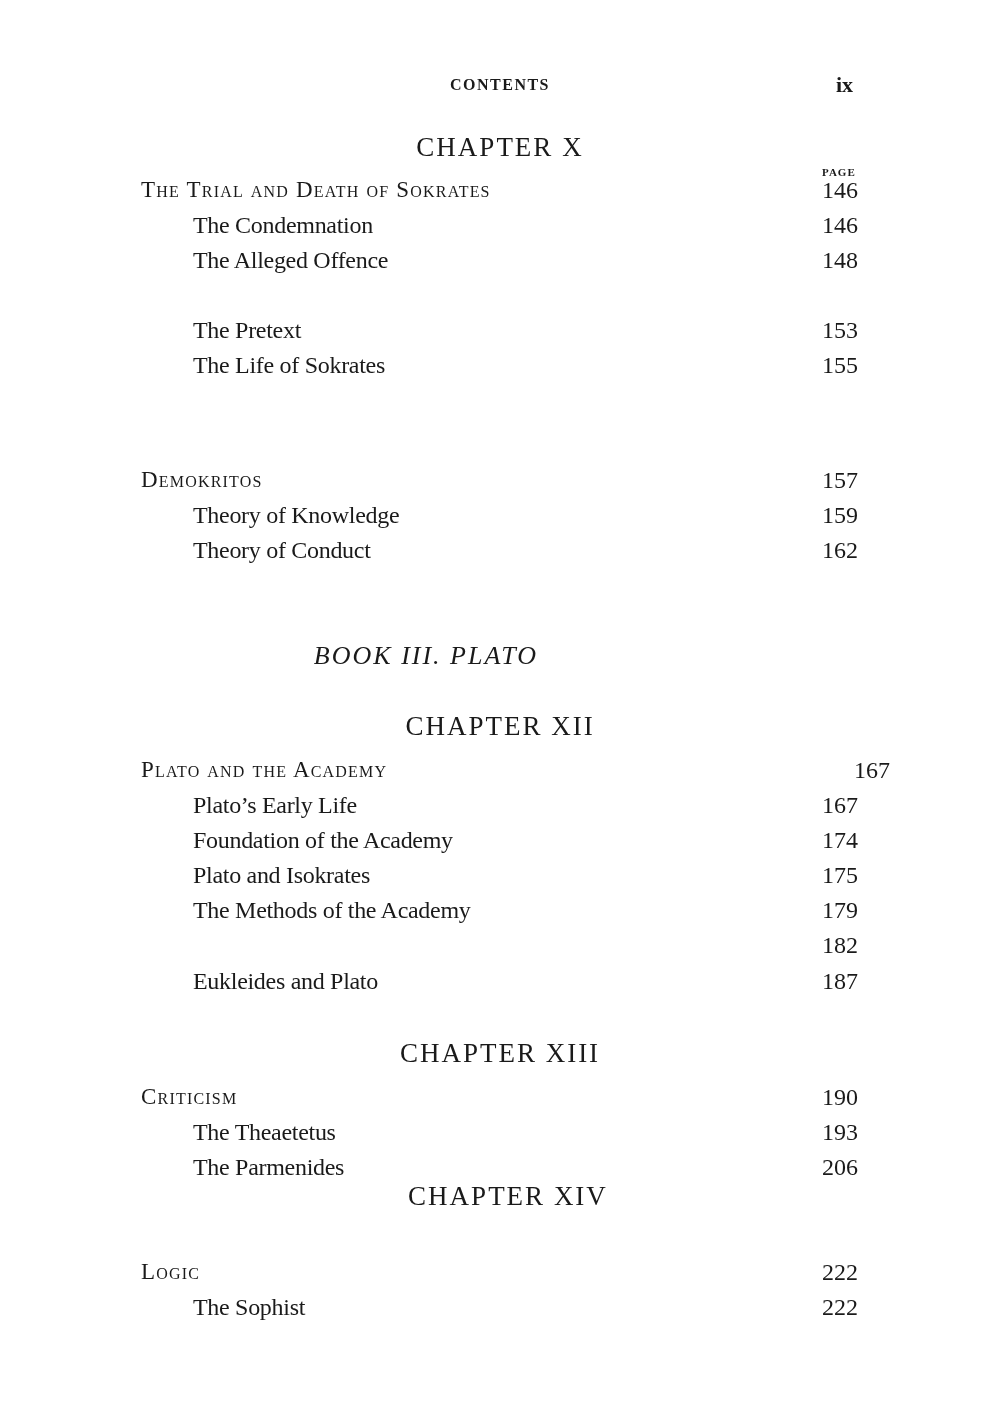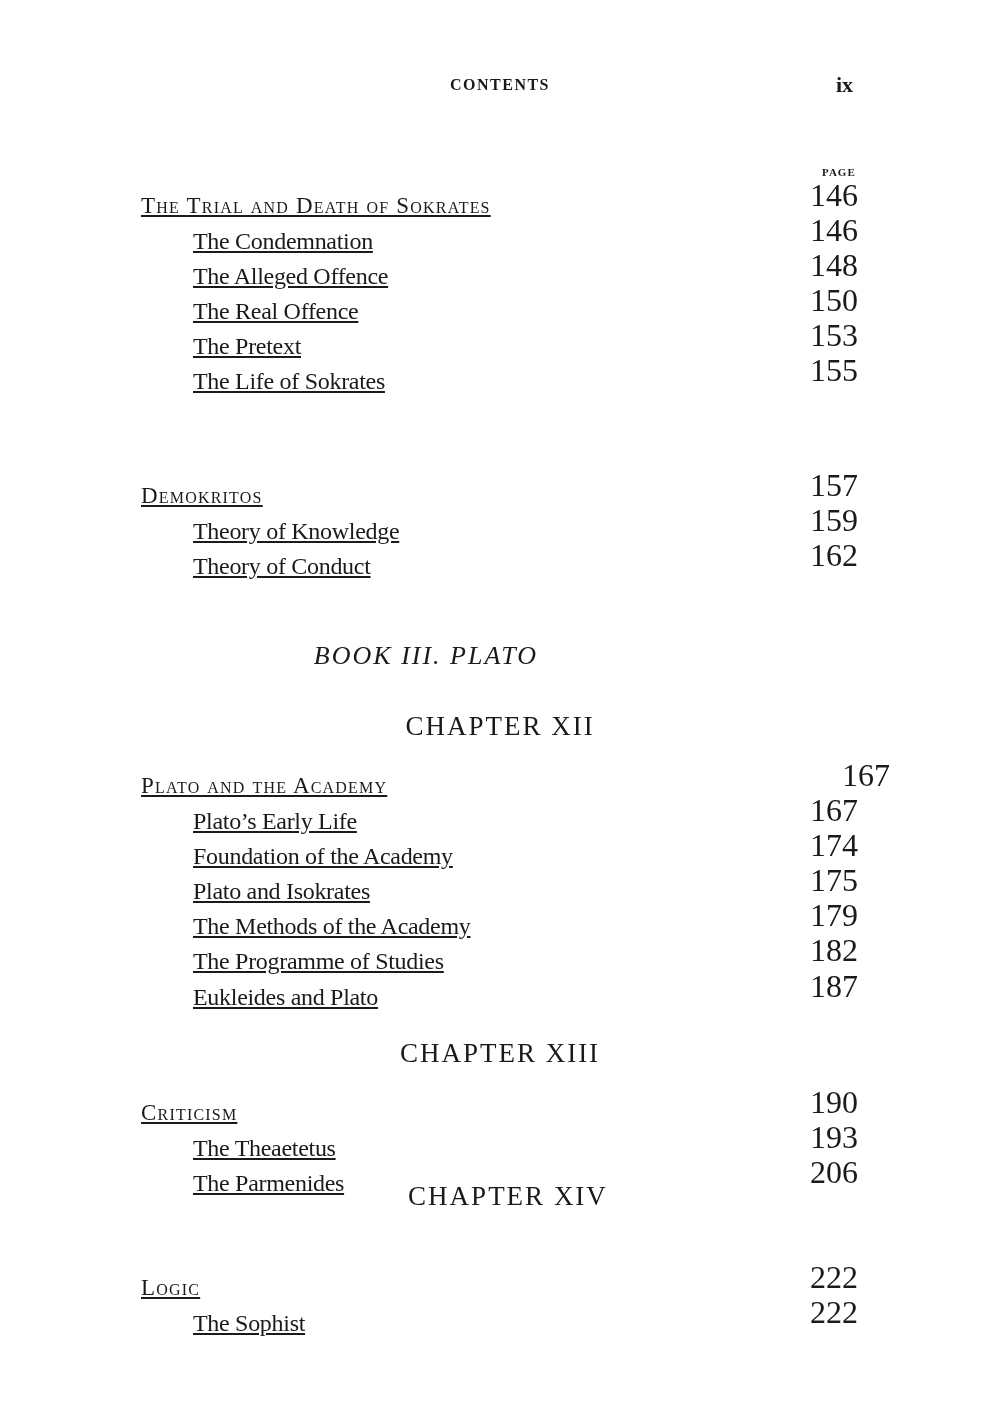--- a/index.html
+++ b/index.html
@@ -70,71 +70,67 @@
       font-weight: bold;
     }
     .entry {
       position: absolute;
       left: 0;
       width: 1000px;
       height: 32px;
     }
     .entry .title {
       position: absolute;
-      top: 16px;
+      top: 0;
       white-space: nowrap;
-      text-decoration: underline;
     }
     .entry.main .title {
       left: 141px;
       font-size: 23px;
       font-variant: small-caps;
       letter-spacing: 1.2px;
     }
     .entry.sub .title {
       left: 193px;
       font-size: 24px;
       letter-spacing: -0.3px;
     }
     .entry .pg {
       position: absolute;
       right: 142px;
       top: 0;
-      font-size: 32px;
+      font-size: 24px;
       text-align: right;
       font-variant-numeric: oldstyle-nums;
     }
   </style>
 </head>
 <body>
 
 <div class="page">
 
   <div class="running-head">
     <span class="running-title">CONTENTS</span>
     <span class="folio">ix</span>
   </div>
 
+  <div class="chapter-heading" style="top:132px;">CHAPTER X</div>
   <div class="page-label" style="top:166px;">PAGE</div>
   <div class="entry main" style="top:177px;">
     <span class="title">The Trial and Death of Sokrates</span>
     <span class="pg">146</span>
   </div>
   <div class="entry sub" style="top:212px;">
     <span class="title">The Condemnation</span>
     <span class="pg">146</span>
   </div>
   <div class="entry sub" style="top:247px;">
     <span class="title">The Alleged Offence</span>
     <span class="pg">148</span>
   </div>
-  <div class="entry sub" style="top:282px;">
-    <span class="title">The Real Offence</span>
-    <span class="pg">150</span>
-  </div>
   <div class="entry sub" style="top:317px;">
     <span class="title">The Pretext</span>
     <span class="pg">153</span>
   </div>
   <div class="entry sub" style="top:352px;">
     <span class="title">The Life of Sokrates</span>
     <span class="pg">155</span>
   </div>
 
   <div class="entry main" style="top:467px;">
@@ -167,21 +163,20 @@
   </div>
   <div class="entry sub" style="top:862px;">
     <span class="title">Plato and Isokrates</span>
     <span class="pg">175</span>
   </div>
   <div class="entry sub" style="top:897px;">
     <span class="title">The Methods of the Academy</span>
     <span class="pg">179</span>
   </div>
   <div class="entry sub" style="top:932px;">
-    <span class="title">The Programme of Studies</span>
     <span class="pg">182</span>
   </div>
   <div class="entry sub" style="top:968px;">
     <span class="title">Eukleides and Plato</span>
     <span class="pg">187</span>
   </div>
 
   <div class="chapter-heading" style="top:1038px;">CHAPTER XIII</div>
   <div class="entry main" style="top:1084px;">
     <span class="title">Criticism</span>

